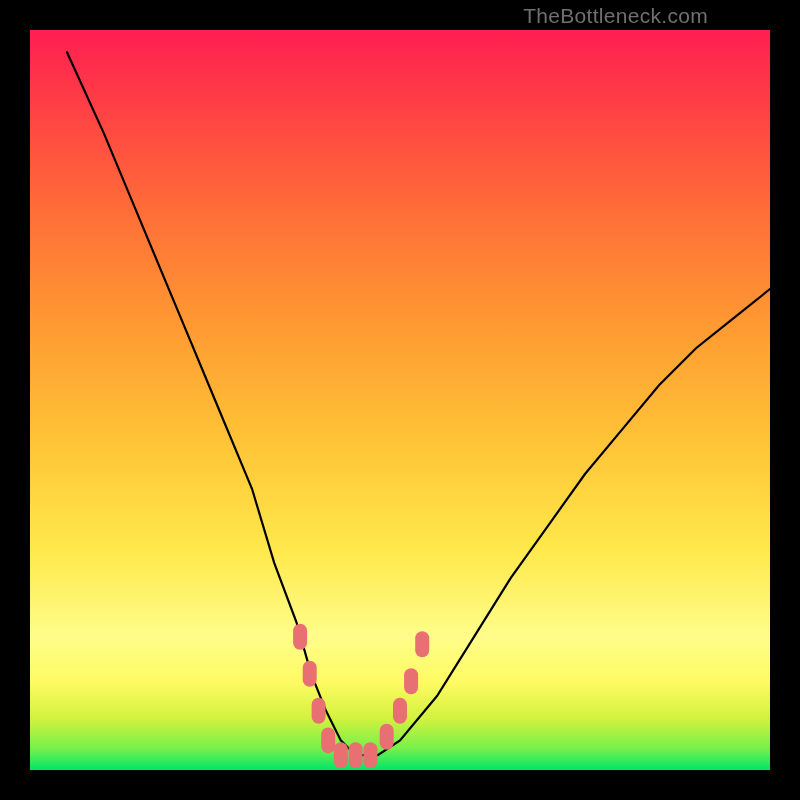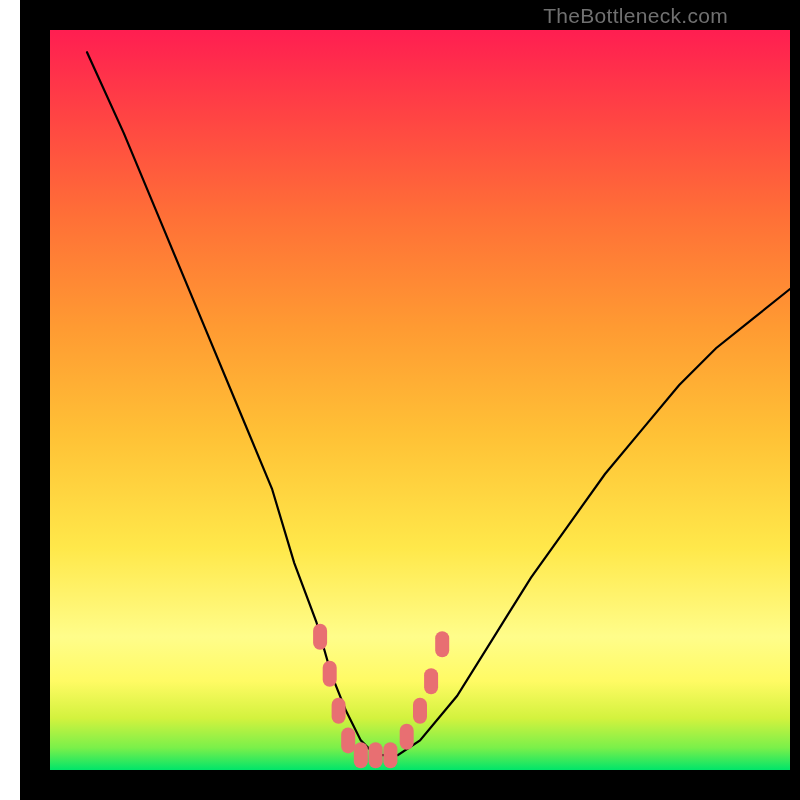--- a/index.html
+++ b/index.html
@@ -5,21 +5,20 @@
   body {
     margin: 0;
     padding: 0;
     background: #fff;
     font-family: Arial, Helvetica, sans-serif;
   }
   .stage {
     width: 720px;
     height: 800px;
     position: relative;
-    padding-left: 20px;
   }
   .watermark {
     position: absolute;
     top: 4px;
     right: 12px;
     color: #707070;
     font-size: 21px;
     letter-spacing: 0.3px;
     font-weight: 500;
     z-index: 5;

